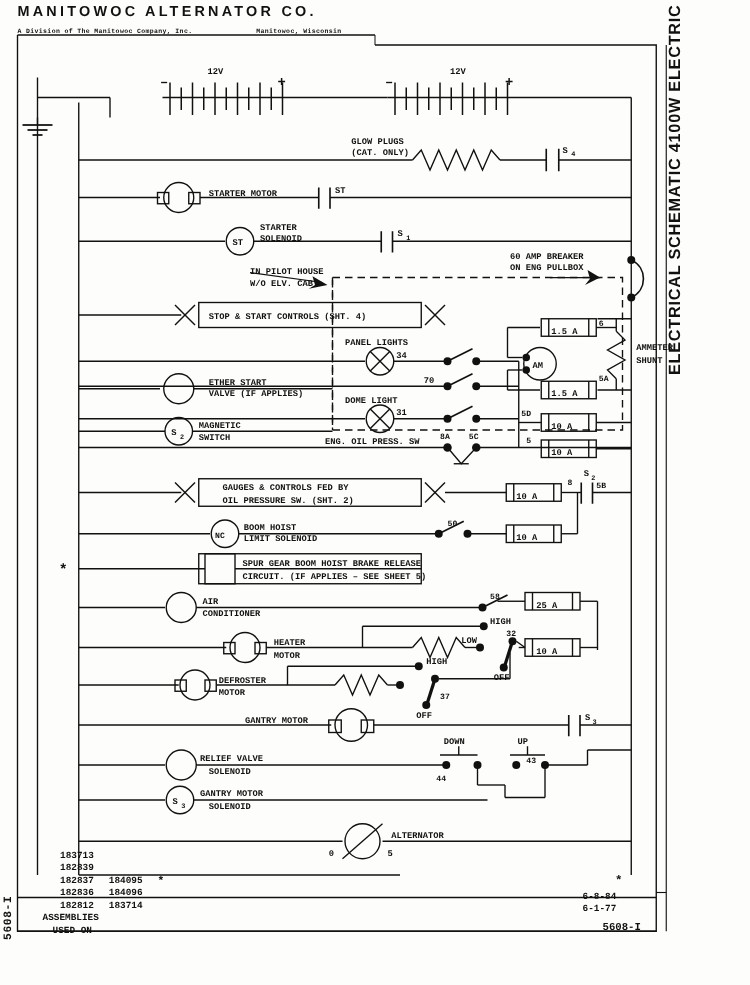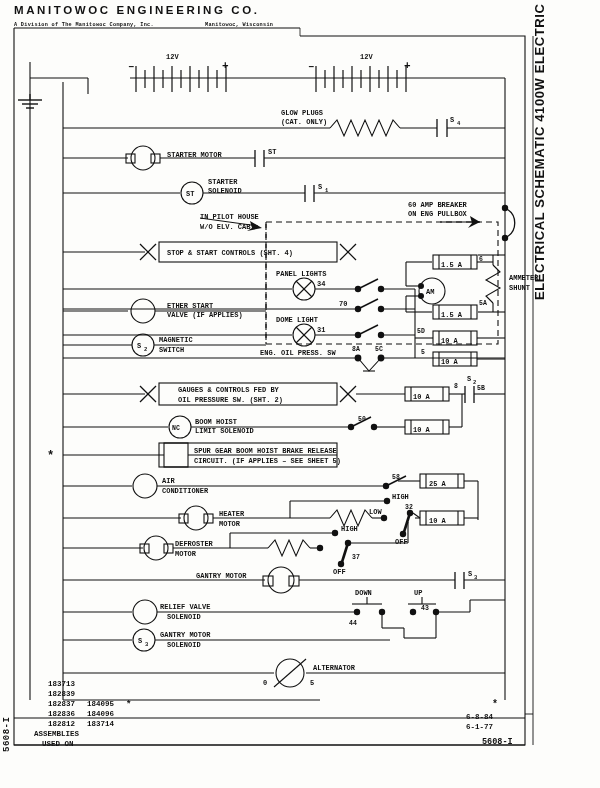--- a/index.html
+++ b/index.html
@@ -17,21 +17,21 @@
           transform:rotate(-90deg);font-family:"Liberation Mono",monospace;
           font-weight:bold;font-size:9px;white-space:nowrap;letter-spacing:.5px;}
   svg{position:absolute;left:0;top:0;}
   .lbl{fill:#111;font-family:"Liberation Mono",monospace;font-weight:bold;}
 </style>
 </head>
 <body>
 
 <div id="sheet">
 
-  <div class="hdr ttl">MANITOWOC ENGINEERING CO.</div>
+  <div class="hdr ttl">MANITOWOC ALTERNATOR CO.</div>
   <div class="hdr sub1">A Division of The Manitowoc Company, Inc.</div>
   <div class="hdr sub2">Manitowoc, Wisconsin</div>
 
   <div class="vtitle">ELECTRICAL SCHEMATIC 4100W ELECTRIC START-24V.D.C.</div>
   <div class="vnum-l">5608-I</div>
 
   <svg width="600" height="788" viewBox="0 0 600 788">
     <g stroke="#111" fill="none" stroke-width="1.1">
 
       <path d="M14 28 L14 745 L525 745 L525 36 L300 36"></path>

